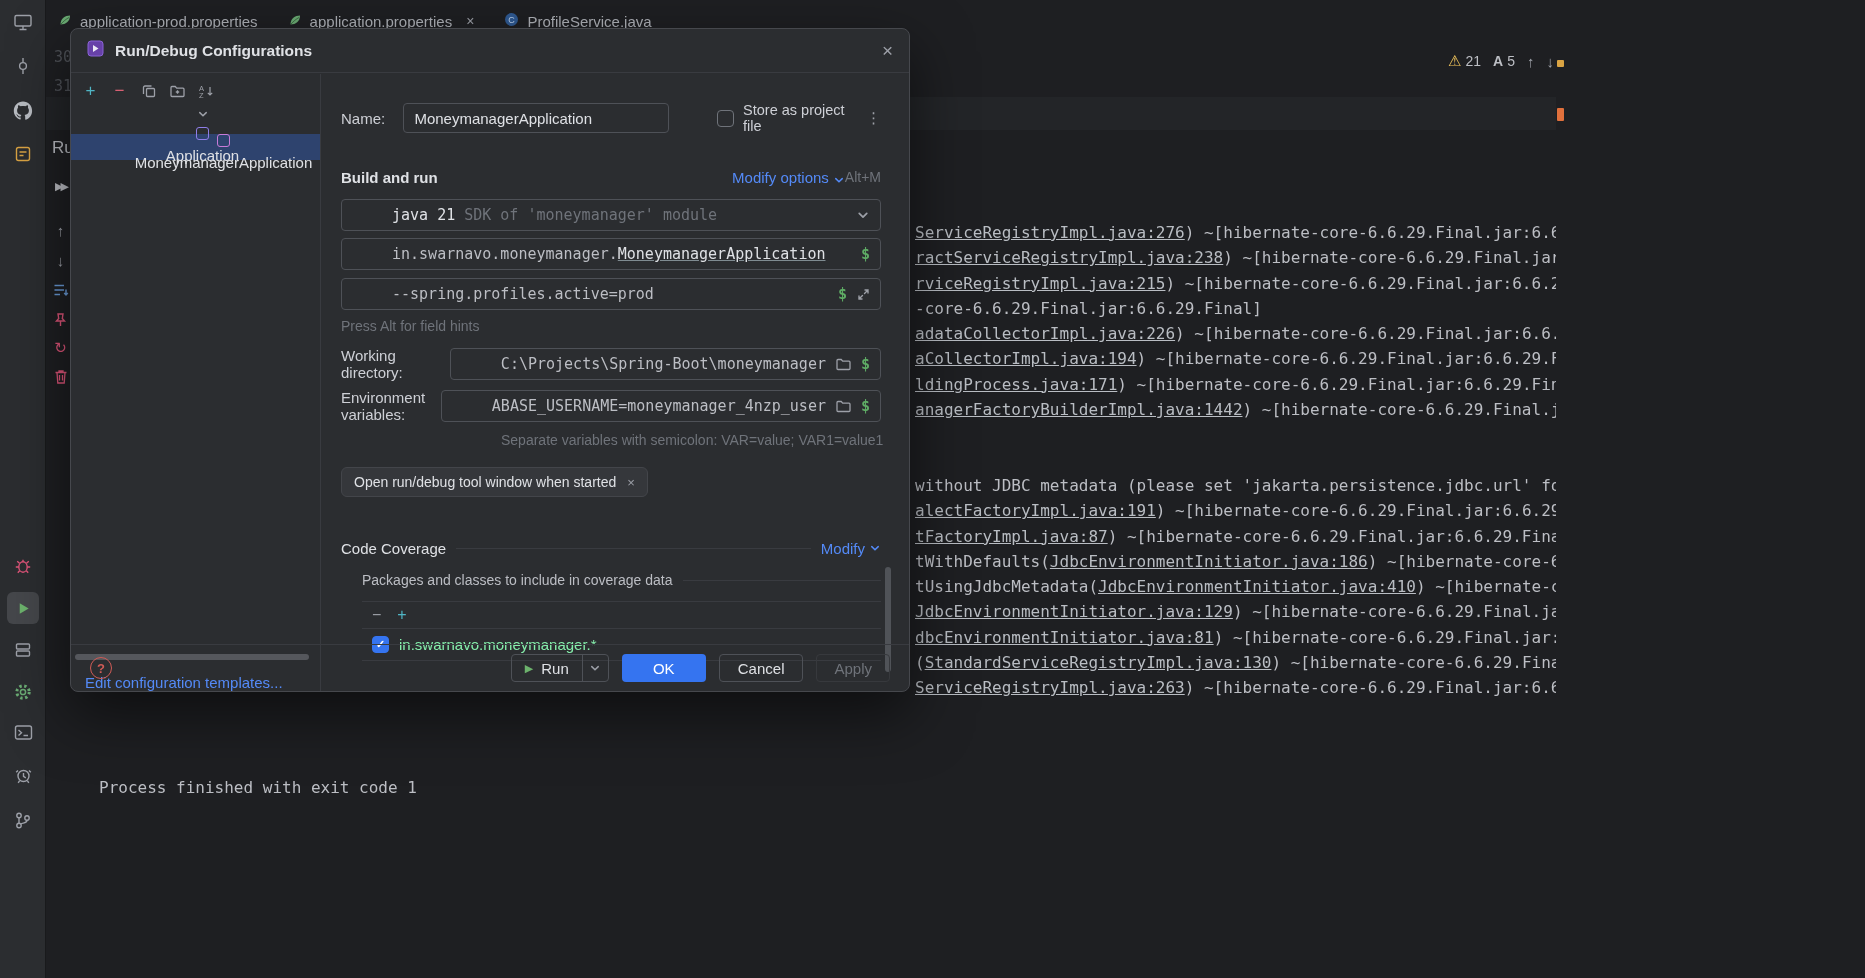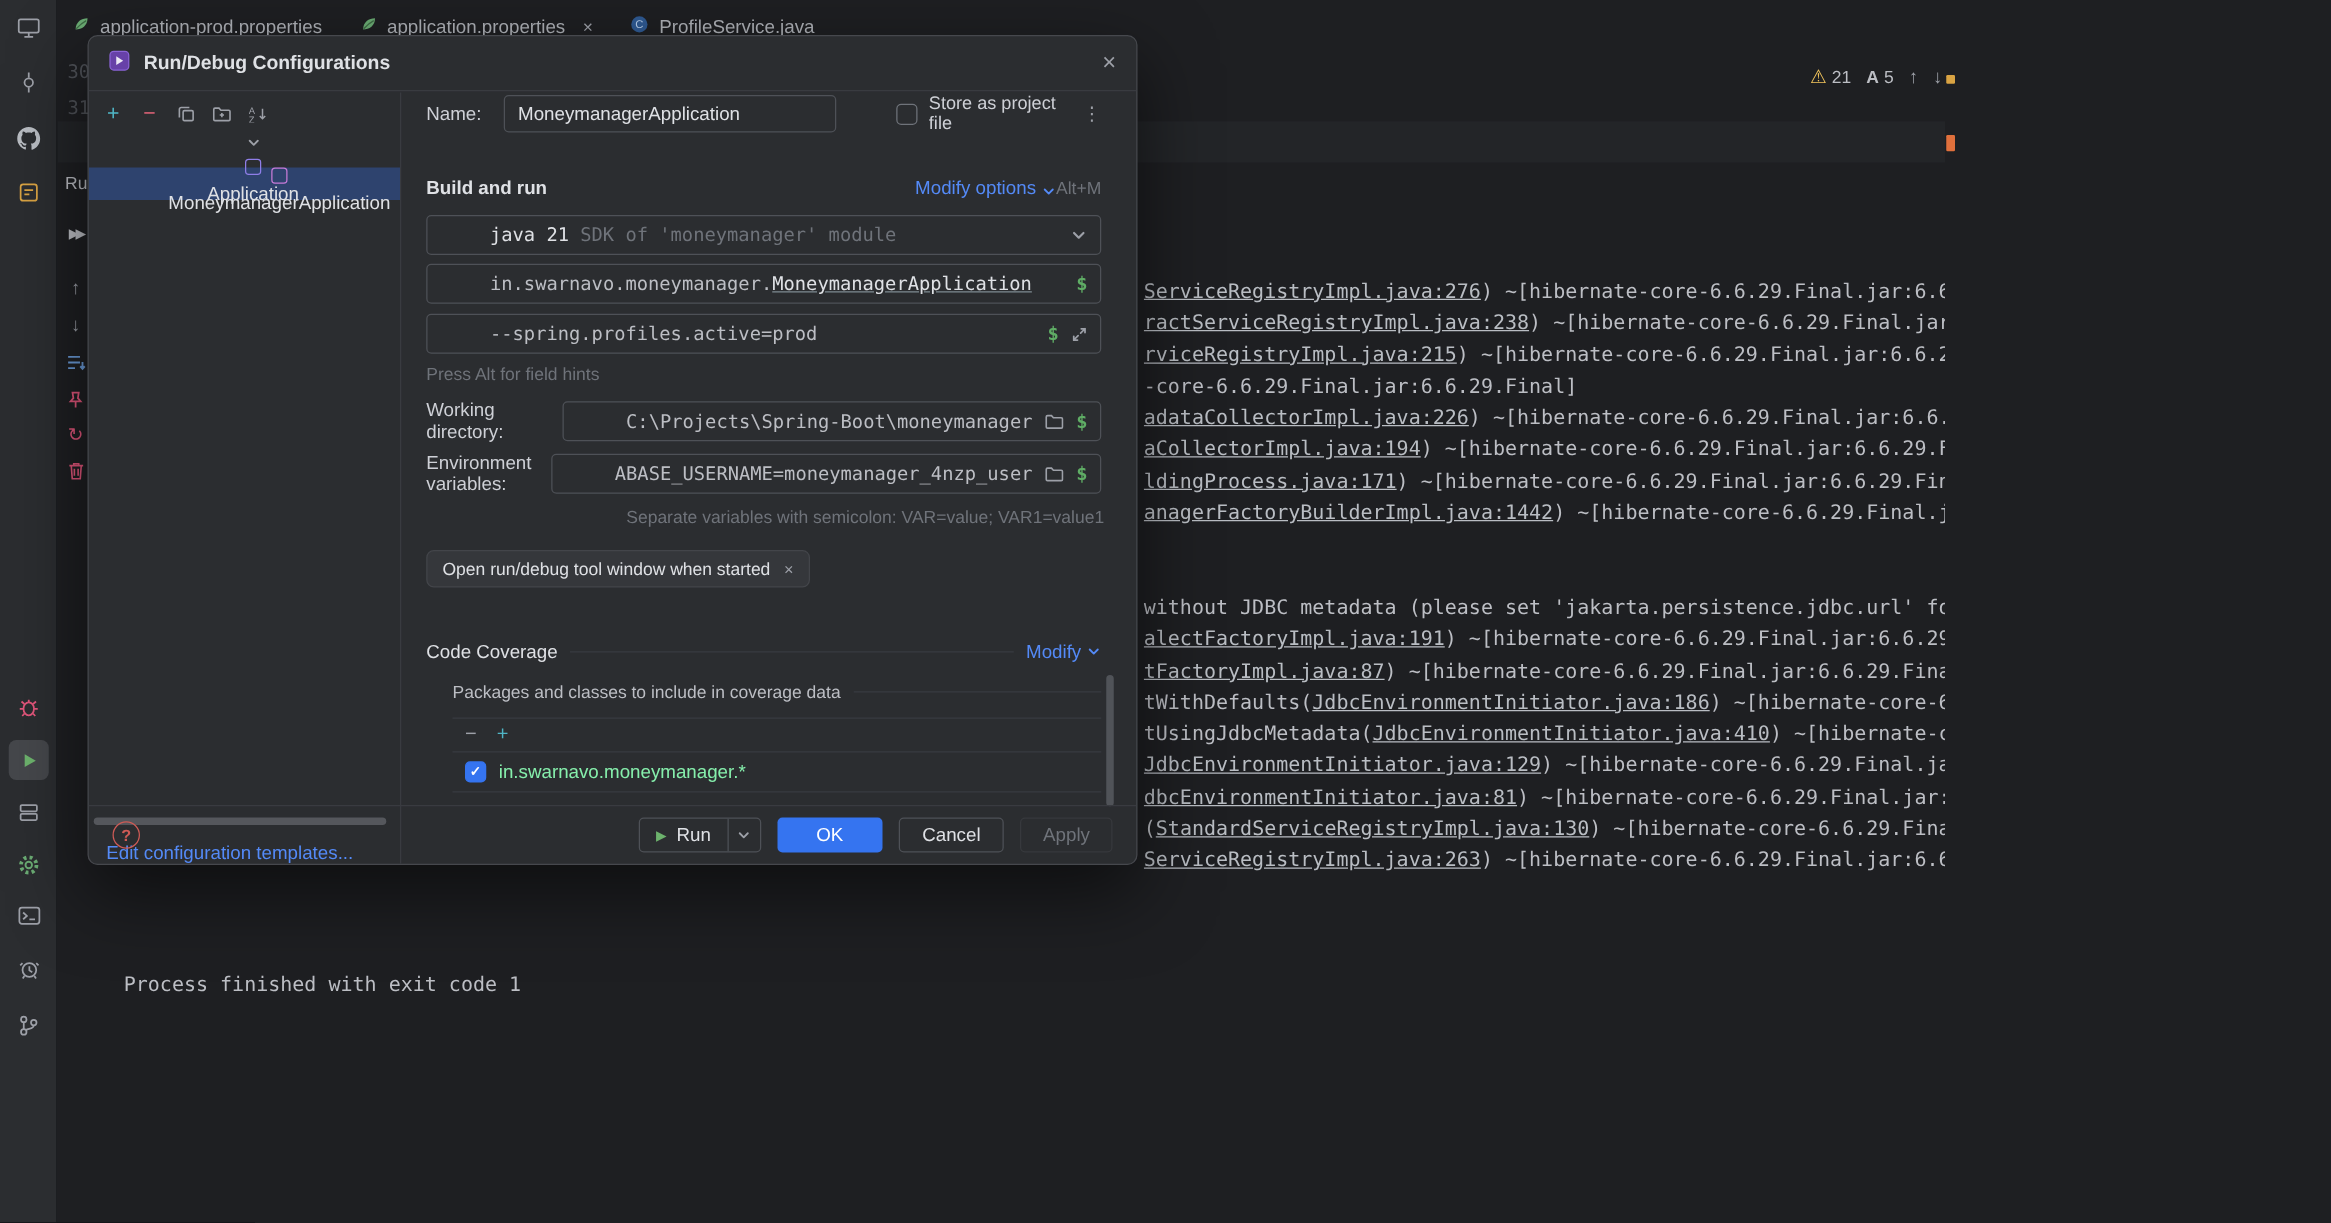--- a/index.html
+++ b/index.html
@@ -17,21 +17,21 @@
   .tabs{position:absolute;left:58px;top:0;height:42px;display:flex;align-items:center;gap:30px;color:#aeb1b7;font-size:15px;}
   .tab{display:flex;align-items:center;gap:8px;cursor:pointer;}
   .tab .x{color:#9da0a8;font-size:14px;margin-left:6px;}
   .lineno{position:absolute;left:54px;color:#4e5157;font:15px "DejaVu Sans Mono",monospace;}
   .band{position:absolute;left:46px;top:97px;width:1510px;height:33px;background:#232528;}
   .inspections{position:absolute;left:1448px;top:52px;display:flex;align-items:center;gap:12px;font-size:14px;color:#bcbec4;}
   .insp-item{display:flex;align-items:center;gap:4px;cursor:pointer;}
   .error-stripe{position:absolute;left:1556px;top:40px;width:9px;height:938px;}
   .tick{position:absolute;left:1px;width:7px;border-radius:1px;}
 
-  .run-strip-label{position:absolute;left:52px;top:138px;font-size:14px;color:#bcbec4;}
+  .run-strip-label{position:absolute;left:52px;top:138px;font-size:17px;color:#bcbec4;}
   .rs-icon{position:absolute;left:51px;width:19px;height:20px;display:flex;align-items:center;justify-content:center;color:#9da0a8;font-size:14px;cursor:pointer;}
 
   
   .console{position:absolute;left:915px;top:220px;width:641px;font:16px/25.3px "DejaVu Sans Mono",monospace;color:#bcbec4;white-space:pre;overflow:hidden;}
   .console-link{text-decoration:underline;color:#b9bdc3;cursor:pointer;}
   .process-line{position:absolute;left:99px;top:778px;font:16px "DejaVu Sans Mono",monospace;color:#bcbec4;}
 
   
   .dialog{position:absolute;left:70px;top:28px;width:840px;height:664px;background:#2b2d30;border:1px solid #46484d;border-radius:8px;box-shadow:0 22px 60px rgba(0,0,0,.55);overflow:hidden;}
   .dlg-title{position:absolute;left:0;top:0;right:0;height:44px;border-bottom:1px solid #393b40;display:flex;align-items:center;padding:0 16px;gap:11px;}
@@ -40,21 +40,21 @@
 
   .dlg-left{position:absolute;left:0;top:45px;width:250px;height:637px;border-right:1px solid #393b40;}
   .tree-toolbar{height:34px;display:flex;align-items:center;gap:12px;padding:0 11px;}
   .tt-ic{width:17px;height:17px;display:flex;align-items:center;justify-content:center;color:#9da0a8;font-size:17px;cursor:pointer;}
   .tree-row{height:26px;display:flex;align-items:center;gap:7px;font-size:15px;color:#dfe1e5;cursor:pointer;flex-direction:column;}
   .tree-sel{background:#2e436e;}
   .cfg-ic{width:13px;height:13px;border-radius:3px;flex:0 0 auto;}
   .hscroll{position:absolute;left:4px;top:580px;width:234px;height:6px;background:#55575c;border-radius:3px;cursor:pointer;}
   .edit-link{position:absolute;left:14px;top:600px;color:#548af7;font-size:15px;cursor:pointer;}
 
-  .dlg-form{position:absolute;left:250px;top:29px;width:590px;height:637px;}
+  .dlg-form{position:absolute;left:250px;top:56px;width:590px;height:637px;}
   .f-label{font-size:15px;color:#ced0d6;}
   .f-hint{font-size:14px;color:#6f737a;}
   .fld{border:1px solid #4e5157;border-radius:4px;background:#2b2d30;display:flex;align-items:center;padding:0 10px;font-size:15px;color:#dfe1e5;}
   .fld .grow{flex:1;overflow:hidden;white-space:nowrap;}
   .fld-ic{margin-left:10px;color:#9da0a8;display:flex;align-items:center;cursor:pointer;}
   .dollar{color:#5fad65;font-weight:600;font-size:15px;font-family:"DejaVu Sans Mono",monospace;cursor:pointer;}
   .cb{width:17px;height:17px;border:1.5px solid #6f737a;border-radius:4px;flex:0 0 auto;cursor:pointer;}
   .cb.on{background:#3574f0;border-color:#3574f0;display:flex;align-items:center;justify-content:center;color:#fff;font-size:11px;font-weight:bold;}
   .blue-link{color:#548af7;font-size:15px;cursor:pointer;display:flex;align-items:center;gap:4px;}
   .hline{flex:1;height:1px;background:#393b40;}

